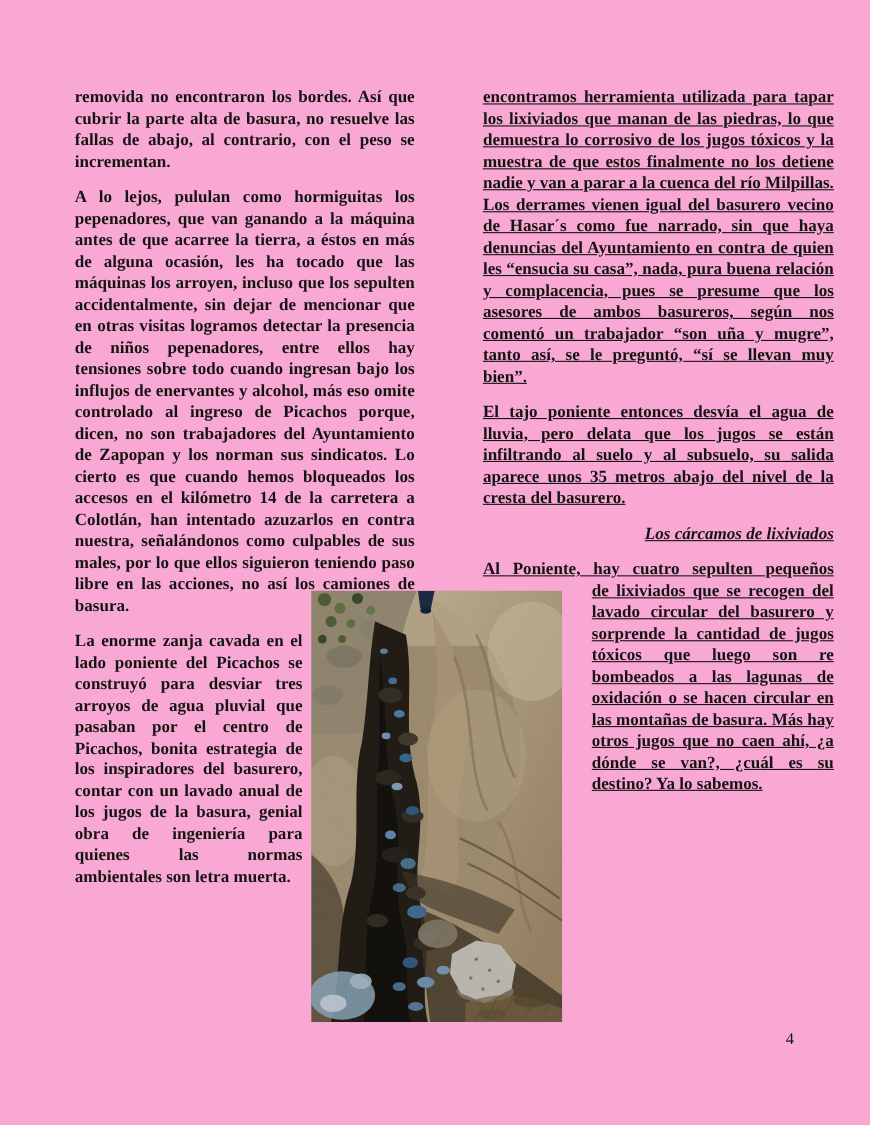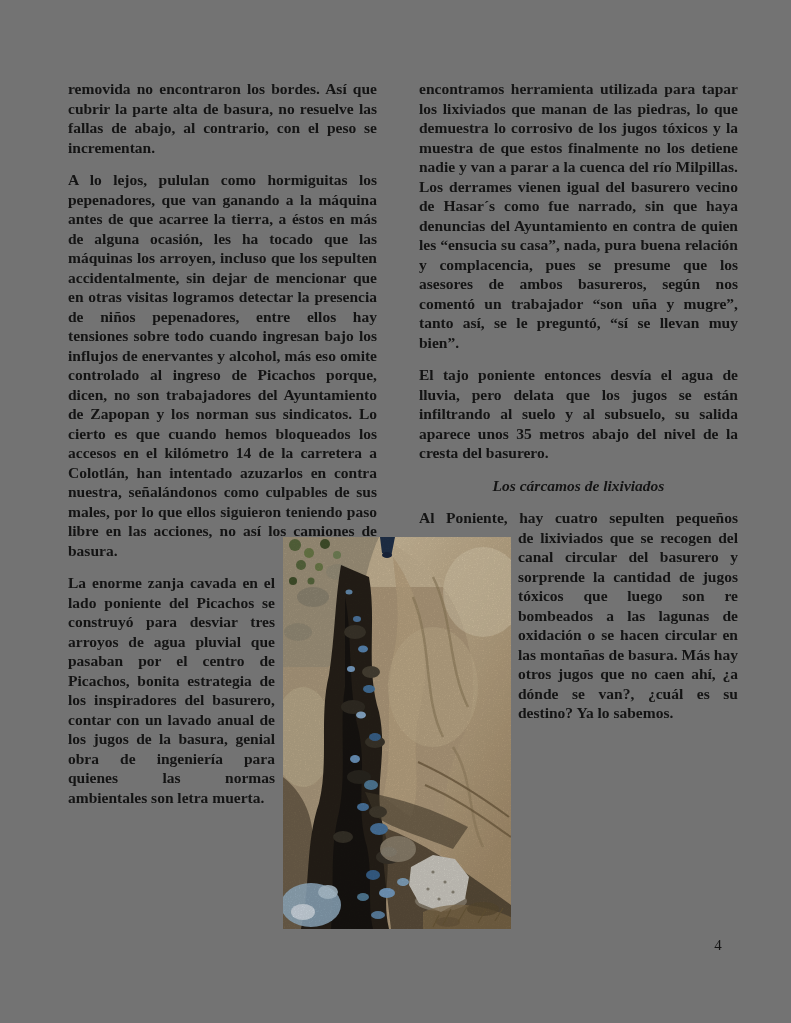--- a/index.html
+++ b/index.html
@@ -1,26 +1,26 @@
 <!DOCTYPE html>
 <html><head>
 <meta charset="utf-8">
 <style>
   html,body { margin:0; padding:0; background:#ffffff; }
   .page {
     position:relative; width:791px; height:1023px; margin:0 auto;
-    background:#737373; overflow:hidden;
+    background:#f9a8d4; overflow:hidden;
     font-family:"Liberation Serif","DejaVu Serif",serif;
     font-weight:bold; color:#141414;
   }
   .col { position:absolute; top:79px; font-size:15.5px; line-height:19.5px; text-align:justify; }
   .col-left  { left:68px;  width:309px; }
-  .col-right { left:419px; width:319px; }
+  .col-right { left:439px; width:319px;text-decoration:underline; }
   .para { margin:0 0 13px 0; }
-  .heading { font-style:italic; text-align:center; margin:0 0 13px 0; }
+  .heading { font-style:italic; text-align:right; margin:0 0 13px 0; }
   .narrow-l { width:207px; }
   .first-line { margin:0; text-align-last:justify; }
   .narrow-r { width:220px; margin-left:99px; }
   .photo-wrap { position:absolute; left:283px; top:537px; width:228px; height:392px; }
   .photo-wrap svg { display:block; width:100%; height:100%; }
   .page-num {
     position:absolute; top:936px; left:700px; width:36px; text-align:center;
     font-weight:normal; font-size:15px; line-height:19px;
   }
 </style>
@@ -33,21 +33,21 @@
     <p class="para">removida no encontraron los bordes. Así que cubrir la parte alta de basura, no resuelve las fallas de abajo, al contrario, con el peso se incrementan.</p>
     <p class="para">A lo lejos,  pululan como hormiguitas los pepenadores, que van ganando a la máquina antes de que acarree la tierra, a éstos en más de alguna ocasión, les ha tocado que las máquinas los arroyen, incluso que los sepulten accidentalmente, sin dejar de mencionar que en otras visitas logramos detectar la presencia de niños pepenadores, entre ellos hay tensiones sobre todo cuando ingresan bajo los influjos de enervantes y alcohol, más eso omite controlado al ingreso de Picachos porque, dicen, no son trabajadores del Ayuntamiento de Zapopan y los norman sus sindicatos. Lo cierto es que cuando hemos bloqueados los accesos en el kilómetro 14 de la carretera a Colotlán, han intentado azuzarlos en contra nuestra, señalándonos como culpables de sus males, por lo que ellos siguieron teniendo paso libre en las acciones, no así los camiones de basura.</p>
     <p class="para narrow-l">La enorme zanja cavada en el lado poniente del Picachos se construyó para desviar tres arroyos de agua pluvial que pasaban por el centro de Picachos, bonita estrategia de los inspiradores del basurero, contar con un lavado anual de los jugos de la basura, genial obra de ingeniería para quienes las normas ambientales son letra muerta.</p>
   </div>
 
   <div class="col col-right">
     <p class="para">encontramos herramienta utilizada para tapar los lixiviados que manan de las piedras, lo que demuestra lo corrosivo de los jugos tóxicos y la muestra de que estos finalmente no los detiene nadie y van a parar a la cuenca del río Milpillas. Los derrames vienen igual del basurero vecino de Hasar´s como fue narrado, sin que haya denuncias del Ayuntamiento en contra de quien les “ensucia su casa”, nada, pura buena relación y complacencia, pues se presume que los asesores de ambos basureros, según nos comentó un trabajador “son uña y mugre”, tanto así, se le preguntó, “sí se llevan muy bien”.</p>
     <p class="para">El tajo poniente entonces desvía el agua de lluvia, pero delata que los jugos se están infiltrando al suelo y al subsuelo, su salida aparece unos 35 metros abajo del nivel de la cresta del basurero.</p>
     <p class="heading">Los cárcamos de lixiviados</p>
     <p class="para first-line">Al Poniente, hay cuatro sepulten pequeños</p>
-    <p class="para narrow-r">de lixiviados que se recogen del canal circular del basurero y sorprende la cantidad de jugos tóxicos que luego son re bombeados a las lagunas de oxidación o se hacen circular en las montañas de basura. Más hay otros jugos que no caen ahí, ¿a dónde se van?, ¿cuál es su destino? Ya lo sabemos.</p>
+    <p class="para narrow-r">de lixiviados que se recogen del lavado circular del basurero y sorprende la cantidad de jugos tóxicos que luego son re bombeados a las lagunas de oxidación o se hacen circular en las montañas de basura. Más hay otros jugos que no caen ahí, ¿a dónde se van?, ¿cuál es su destino? Ya lo sabemos.</p>
   </div>
 
   <div class="photo-wrap">
     <svg viewBox="0 0 228 392" preserveAspectRatio="none" xmlns="http://www.w3.org/2000/svg">
       <defs>
         <linearGradient id="gMound" x1="0" y1="0" x2="0.6" y2="1">
           <stop offset="0" stop-color="#d8c6a5"></stop>
           <stop offset="1" stop-color="#ad9572"></stop>
         </linearGradient>
         <filter id="grain" x="0" y="0" width="100%" height="100%">

